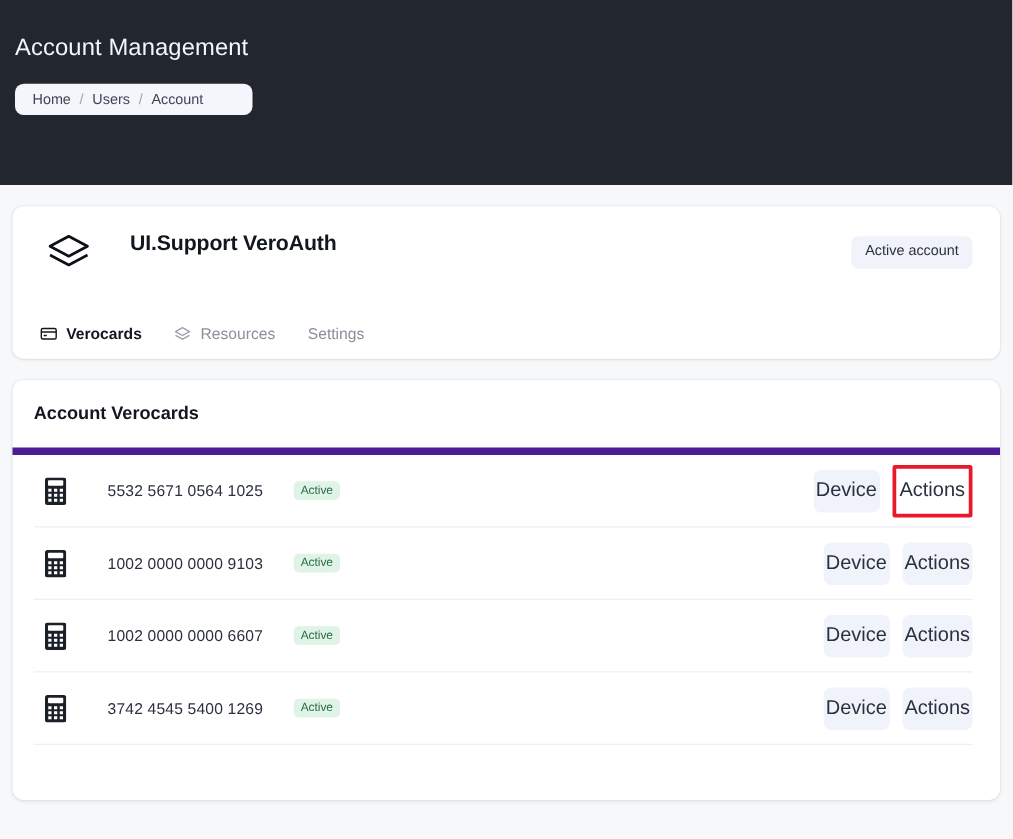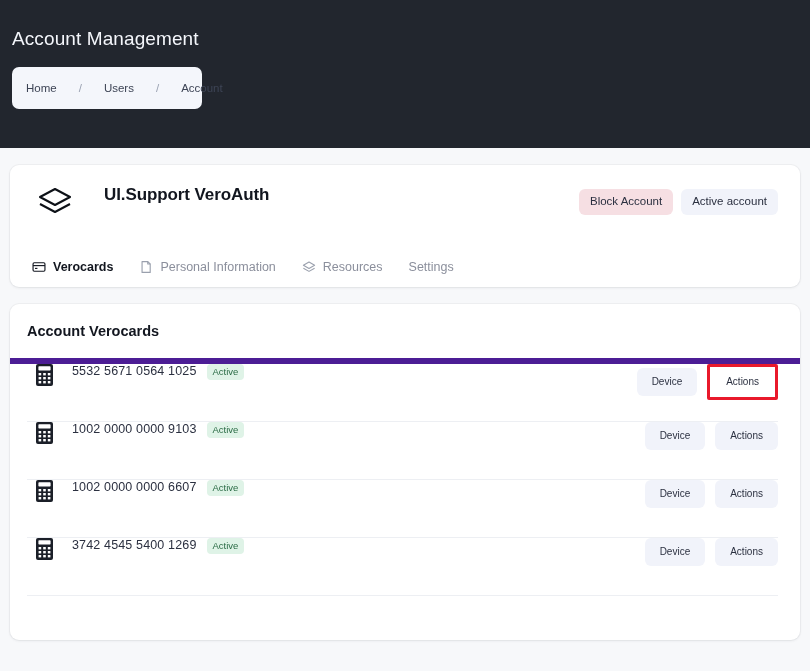--- a/index.html
+++ b/index.html
@@ -28,26 +28,26 @@
     font-size: 19px;
     font-weight: normal;
     color: #f4f6fb;
     letter-spacing: .1px;
     padding-left: 0px;
   }
   .breadcrumb {
     margin-top: 17px;
     background: #f4f6fb;
     border-radius: 7px;
-    height: 42px;
+    height: 25px;
     width: 190px;
     display: flex;
     align-items: center;
     padding: 0 14px;
-    gap: 22px;
+    gap: 7px;
     font-size: 11.5px;
     color: #3d4455;
   }
   .breadcrumb .sep { color: #9aa1b1; }
   .breadcrumb .crumb { color: #3d4455; }
 
   
   .wrap {
     padding: 0 10px;
   }
@@ -143,24 +143,25 @@
     font-size: 14.5px;
     font-weight: bold;
     color: #12161f;
   }
   .vc-head .btn { margin-left: auto; padding: 9px 14px; font-size: 12px; }
 
   .vc-rows { padding: 0 22px 0 17px; }
 
   .vc-row {
     display: flex;
-    align-items: flex-start;
+    align-items: center;
     height: 58px;
     border-bottom: 1px solid #edeff3;
     position: relative;
+    gap: 14px;
   }
   .vc-row:last-child { border-bottom: 1px solid #edeff3; }
 
   .vc-icon {
     width: 20px;
     flex: 0 0 20px;
     display: flex;
     align-items: center;
     justify-content: center;
     margin-left: 7px;
@@ -179,21 +180,21 @@
     border-radius: 4px;
     padding: 3px 6px 3px 6px;
     line-height: 1;
   }
   .row-actions {
     margin-left: auto;
     display: flex;
     gap: 10px;
     align-items: center;
   }
-  .row-actions .btn { padding: 9px 15px; font-size: 10px; }
+  .row-actions .btn { padding: 9px 2px; font-size: 16px; }
 
   .hl-wrap {
     border: 3px solid #e9192b;
     border-radius: 2px;
     padding: 1px;
     display: inline-flex;
   }
   .hl-wrap .btn {
     background: #ffffff;
   }
@@ -224,47 +225,37 @@
           <svg width="40" height="34" viewBox="0 0 40 34" fill="none" stroke="#0d1117" stroke-width="2.1" stroke-linejoin="round">
             <path d="M20 4 L35 12 L20 20 L5 12 Z"></path>
             <path d="M5 19 L20 27 L35 19"></path>
           </svg>
         </span>
       </div>
 
       <div class="account-name">UI.Support VeroAuth</div>
 
       <div class="account-actions">
-        <button class="btn btn-danger">Block Account</button>
         <button class="btn">Active account</button>
       </div>
     </div>
 
     <div class="tabs">
 
       <div class="tab active">
         <span class="ticon">
           <svg width="14" height="14" viewBox="0 0 16 16" fill="none" stroke="#12161f" stroke-width="1.3">
             <rect x="1.2" y="3.2" width="13.6" height="9.6" rx="1.4"></rect>
             <path d="M1.2 6.4 H14.8"></path>
             <path d="M3.4 9.6 H6.2"></path>
           </svg>
         </span>
         <span>Verocards</span>
       </div>
 
-      <div class="tab">
-        <span class="ticon">
-          <svg width="14" height="14" viewBox="0 0 16 16" fill="none" stroke="#9aa0ad" stroke-width="1.3" stroke-linejoin="round">
-            <path d="M3.5 1.8 H10 L12.8 4.6 V14.2 H3.5 Z"></path>
-            <path d="M10 1.8 V4.6 H12.8"></path>
-          </svg>
-        </span>
-        <span>Personal Information</span>
-      </div>
 
       <div class="tab">
         <span class="ticon">
           <svg width="14" height="14" viewBox="0 0 16 16" fill="none" stroke="#9aa0ad" stroke-width="1.25" stroke-linejoin="round">
             <path d="M8 2.4 L14.4 6 L8 9.6 L1.6 6 Z"></path>
             <path d="M1.6 9.4 L8 13 L14.4 9.4"></path>
           </svg>
         </span>
         <span>Resources</span>
       </div>

